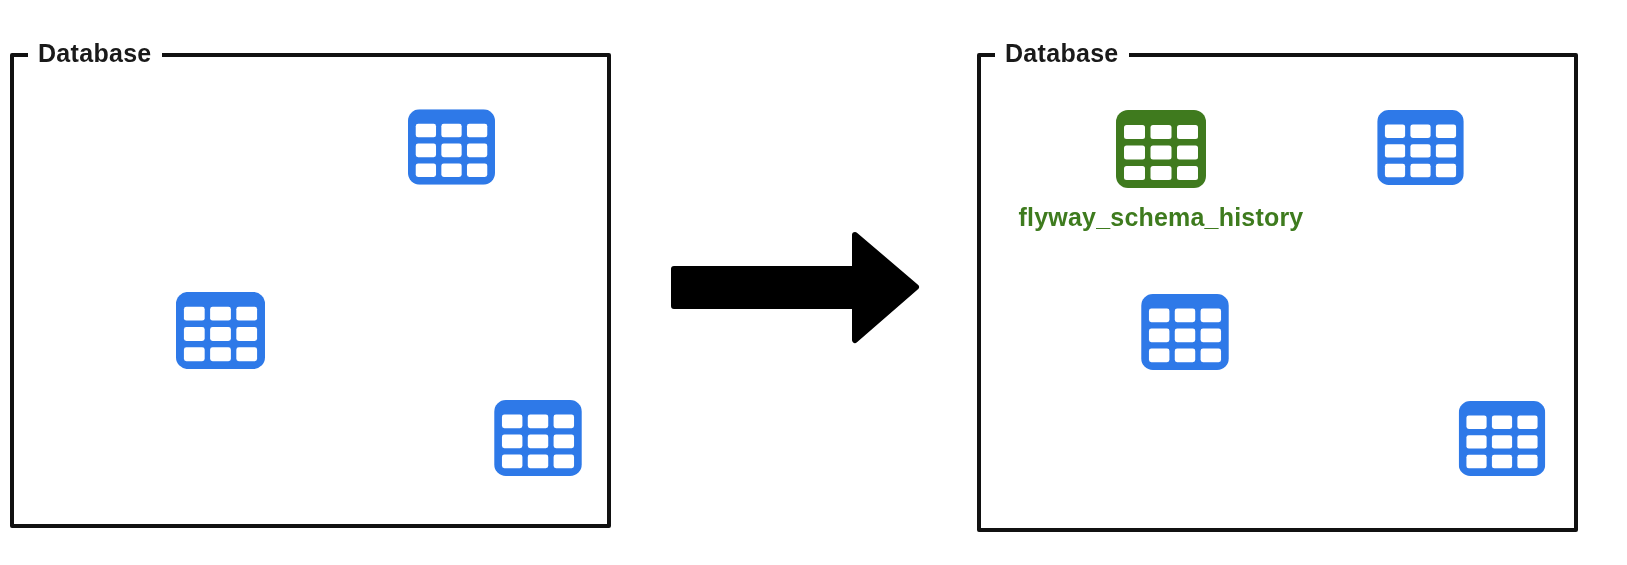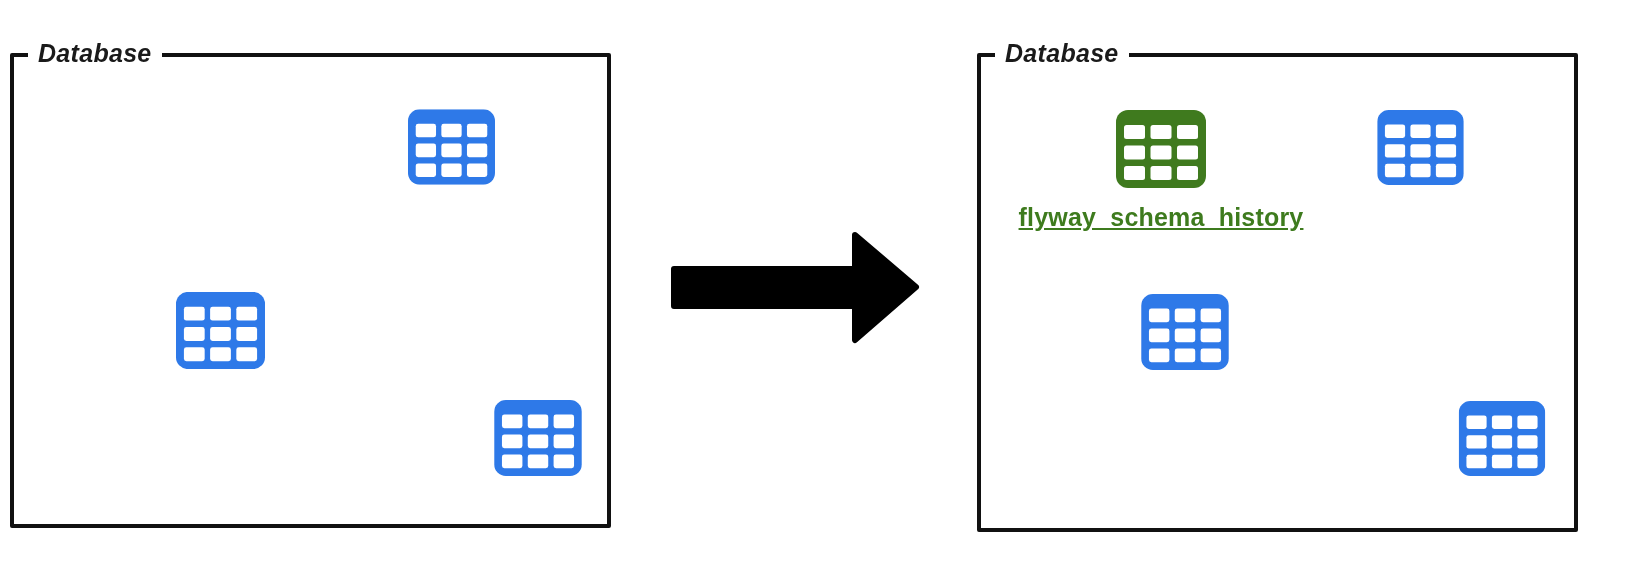--- a/index.html
+++ b/index.html
@@ -28,38 +28,36 @@
     top: -17px;
     left: 14px;
     background: #ffffff;
     padding: 0 10px;
     font-size: 25px;
     font-weight: 600;
     letter-spacing: 0.3px;
     color: var(--label-text, #1a1a1a);
     line-height: 1.1;
     white-space: nowrap;
-    font-style: italic;
   }
 
   .table-icon { position: absolute; display: block; }
   .blue  { color: var(--table-blue, #2E79E8); }
   .green { color: var(--table-green, #3F7A1E); }
 
   .flyway-label {
     position: absolute;
     left: 180px;
     top: 146px;
     transform: translateX(-50%);
     font-size: 25px;
     font-weight: 600;
     letter-spacing: 0.2px;
     color: var(--label-green, #3E7B1E);
     white-space: nowrap;
-    text-decoration: underline;
   }
 
   .transform-arrow {
     position: absolute;
     left: 668px;
     top: 225px;
   }
   .transform-arrow polygon {
     fill: var(--arrow-black, #000000);
     stroke: var(--arrow-black, #000000);

